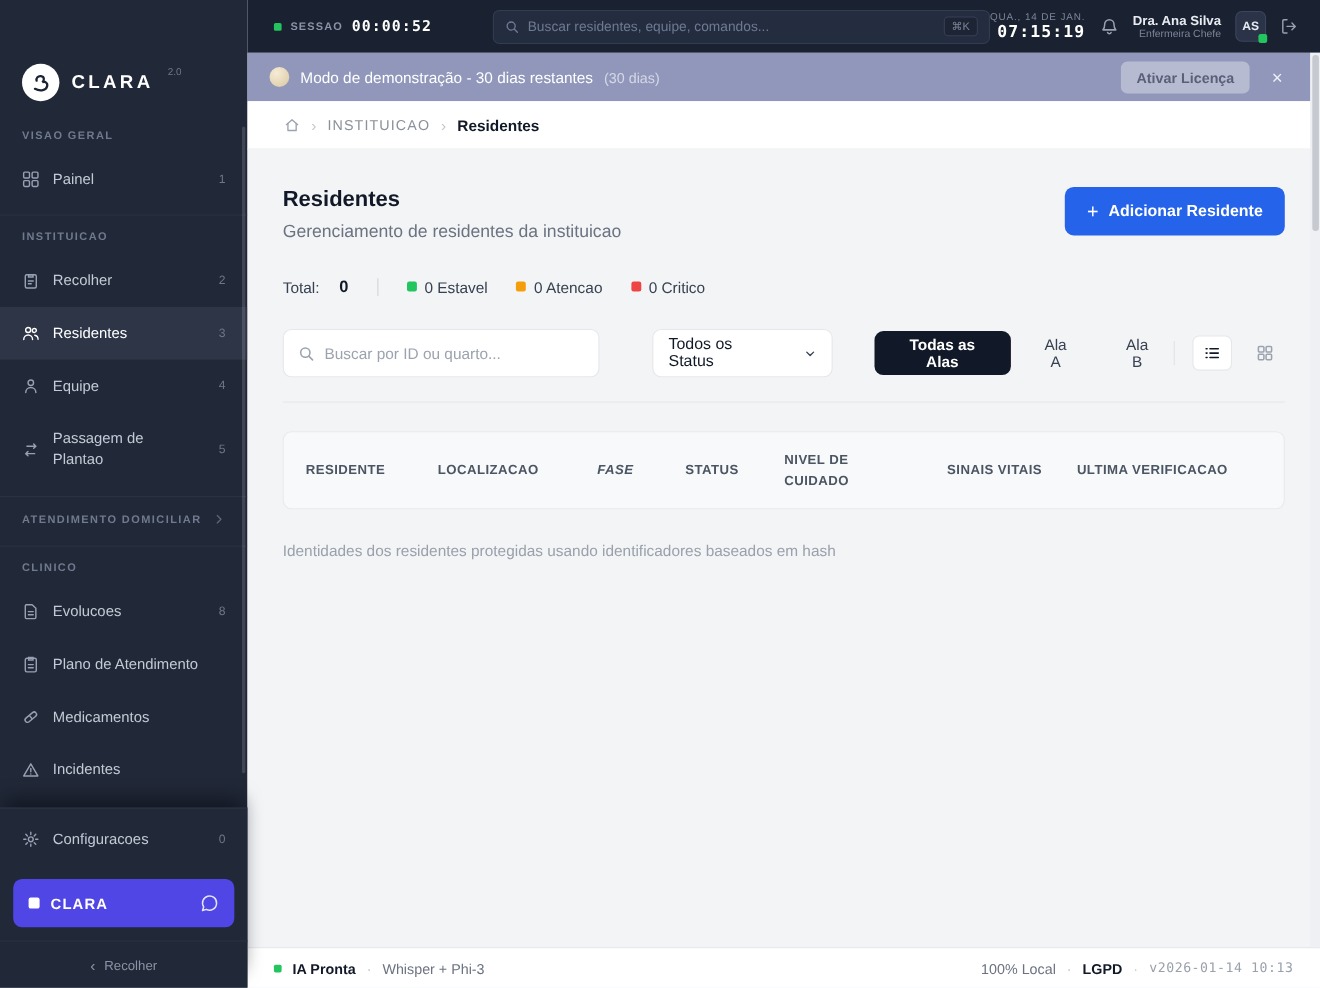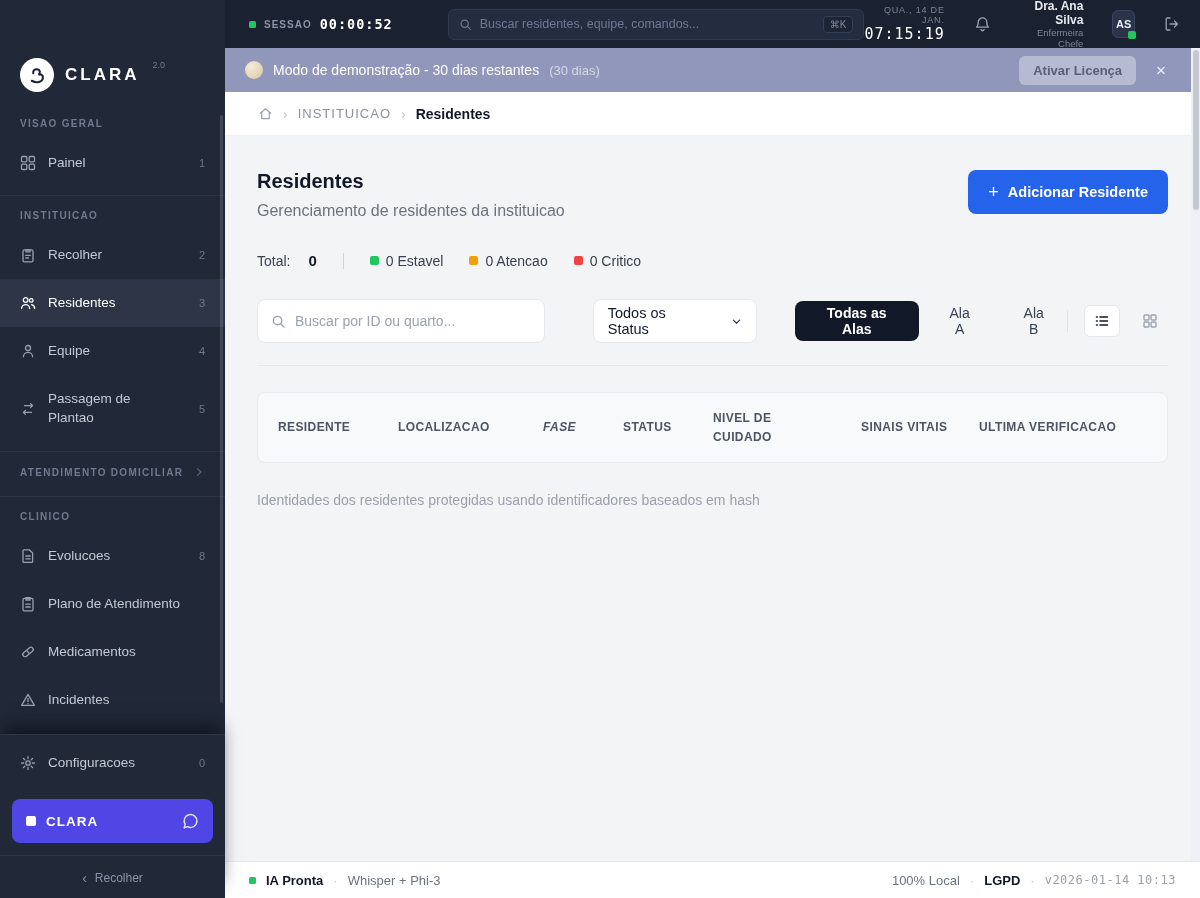--- a/index.html
+++ b/index.html
@@ -38,24 +38,24 @@
   .topbar { height:48px; background:#1a2130; display:flex; align-items:center; padding:0 16px; flex-shrink:0; }
   .session { display:flex; align-items:center; gap:8px; margin-left:8px; }
   .dot-green { width:7px; height:7px; background:#22c55e; border-radius:1.5px; }
   .session-label { font-size:10px; font-weight:700; letter-spacing:1px; color:#8b93a7; }
   .session-timer { font-family:"DejaVu Sans Mono", monospace; font-size:13.5px; font-weight:700; color:#fff; letter-spacing:1px; }
   .tb-search { margin-left:55px; width:452px; height:31px; background:#242d40; border:1px solid #313c52; border-radius:6px; display:flex; align-items:center; padding:0 10px; gap:8px; }
   .tb-search .ic { color:#6e7992; display:flex; }
   .tb-search input { flex:1; background:transparent; border:none; outline:none; color:#cfd6e4; font-size:12.5px; font-family:"Liberation Sans", sans-serif; }
   .tb-search input::placeholder { color:#6e7992; }
   .kbd { background:#1d2535; border:1px solid #343f57; border-radius:4px; font-size:10px; color:#7d8698; padding:2px 6px; }
-  .tb-right { margin-left:auto; display:flex; align-items:center; gap:29px; }
+  .tb-right { margin-left:auto; display:flex; align-items:center; gap:13px; }
   .datetime { text-align:right; }
   .tb-date { font-size:9px; color:#7d8698; letter-spacing:0.8px; }
-  .tb-time { font-family:"DejaVu Sans Mono", monospace; font-size:15px; font-weight:400; color:#fff; letter-spacing:1px; }
+  .tb-time { font-family:"DejaVu Sans Mono", monospace; font-size:15px; font-weight:700; color:#fff; letter-spacing:1px; }
   .tb-bell { color:#98a1b3; display:flex; cursor:pointer; }
   .userblock { text-align:right; cursor:pointer; }
   .uname { font-size:12px; font-weight:600; color:#e8ebf1; }
   .urole { font-size:9.5px; color:#7d8698; }
   .avatar { width:28px; height:28px; background:#2a3347; border:1px solid #3a455e; border-radius:6px; display:flex; align-items:center; justify-content:center; font-size:11px; font-weight:700; color:#e5e9f0; position:relative; cursor:pointer; }
   .avatar .status { position:absolute; right:-2px; bottom:-2px; width:8px; height:8px; background:#22c55e; border-radius:2px; }
   .tb-logout { color:#98a1b3; display:flex; cursor:pointer; margin-right:4px; }
 
   .banner { height:44px; background:#9097ba; display:flex; align-items:center; padding:0 20px; gap:10px; flex-shrink:0; }
   .banner-icon { width:18px; height:18px; border-radius:50%; background:radial-gradient(circle at 35% 30%, #f6ecd6, #d9c7a0); flex-shrink:0; }

